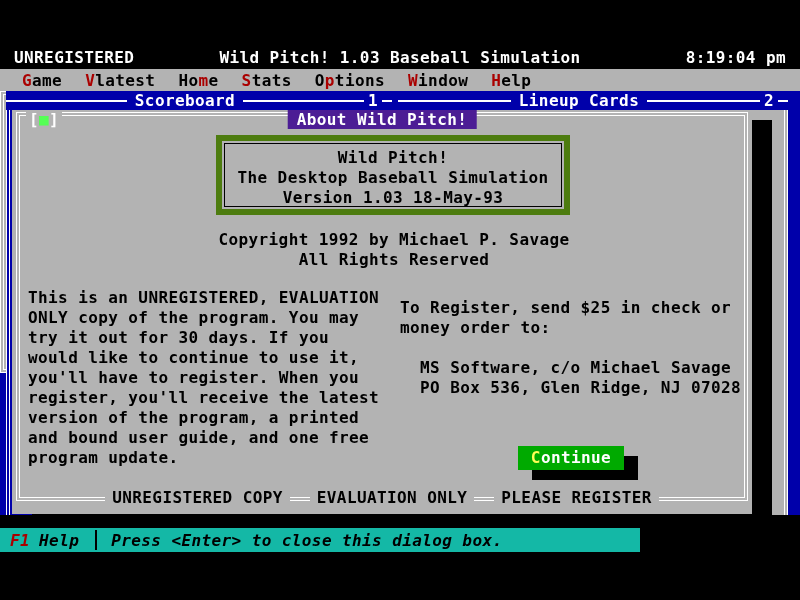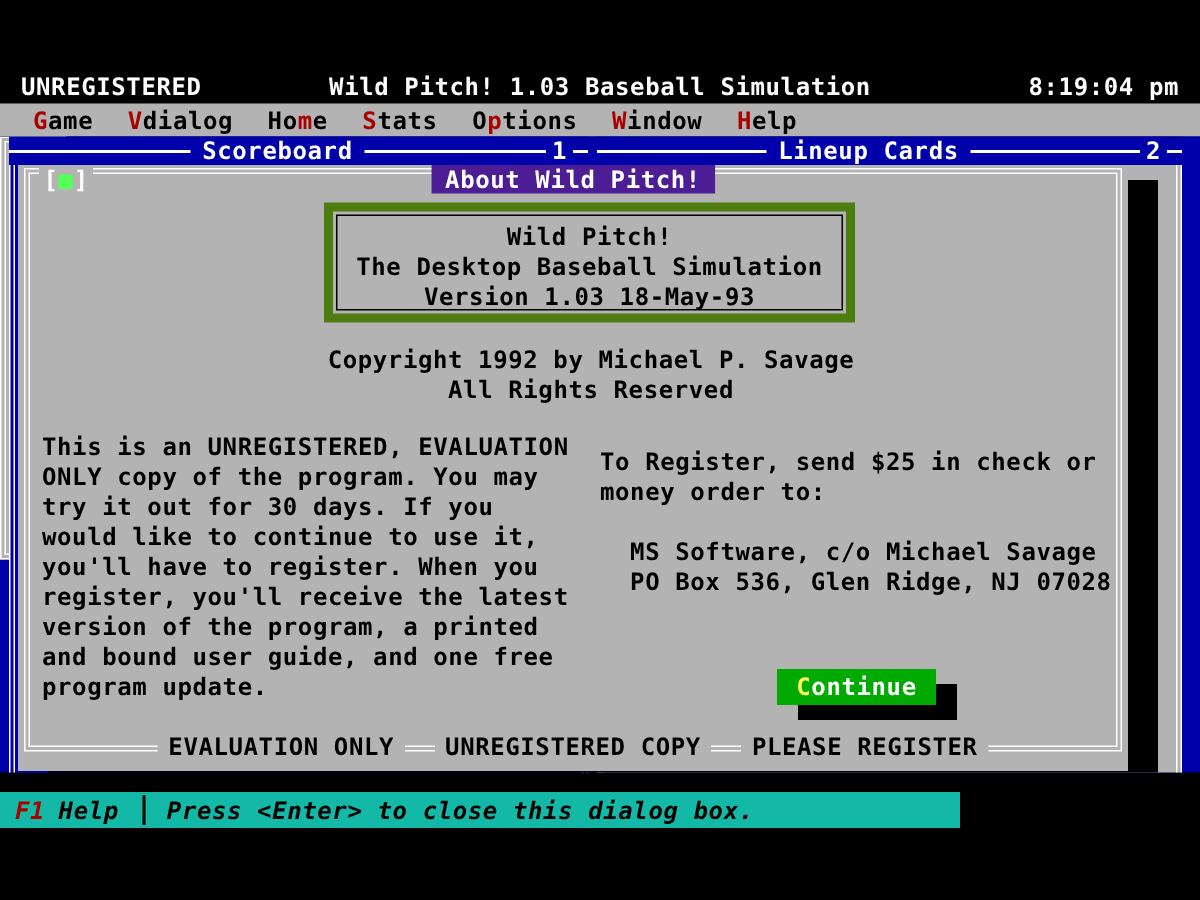--- a/index.html
+++ b/index.html
@@ -72,21 +72,21 @@
   <div id="corner-art"></div>
 
   <div id="title-bar">
     <span class="tb-left">UNREGISTERED</span>
     <span class="tb-center">Wild Pitch! 1.03 Baseball Simulation</span>
     <span class="tb-right">8:19:04 pm</span>
   </div>
 
   <div id="menu-bar">
     <span class="menu-item"><span></span><span class="hot">G</span><span>ame</span></span>
-    <span class="menu-item"><span></span><span class="hot">V</span><span>dialog</span></span>
+    <span class="menu-item"><span></span><span class="hot">V</span><span>latest</span></span>
     <span class="menu-item"><span>Ho</span><span class="hot">m</span><span>e</span></span>
     <span class="menu-item"><span></span><span class="hot">S</span><span>tats</span></span>
     <span class="menu-item"><span>O</span><span class="hot">p</span><span>tions</span></span>
     <span class="menu-item"><span></span><span class="hot">W</span><span>indow</span></span>
     <span class="menu-item"><span></span><span class="hot">H</span><span>elp</span></span>
   </div>
 
   <div id="desktop">
 
     <div class="twin" id="win-scoreboard">
@@ -138,22 +138,22 @@
 
       <div id="register-text">To Register, send $25 in check or
 money order to:
 
   MS Software, c/o Michael Savage
   PO Box 536, Glen Ridge, NJ 07028</div>
 
       <div id="continue-btn"><span class="hotc">C</span><span>ontinue</span></div>
 
       <div id="dlg-footer">
+        <span>UNREGISTERED COPY</span>
         <span>EVALUATION ONLY</span>
-        <span>UNREGISTERED COPY</span>
         <span>PLEASE REGISTER</span>
       </div>
     </div>
 
   </div>
 
   <div id="status-bar">
     <span id="status-f1">F1</span>
     <span id="status-help">Help</span>
     <span id="status-sep"></span>

